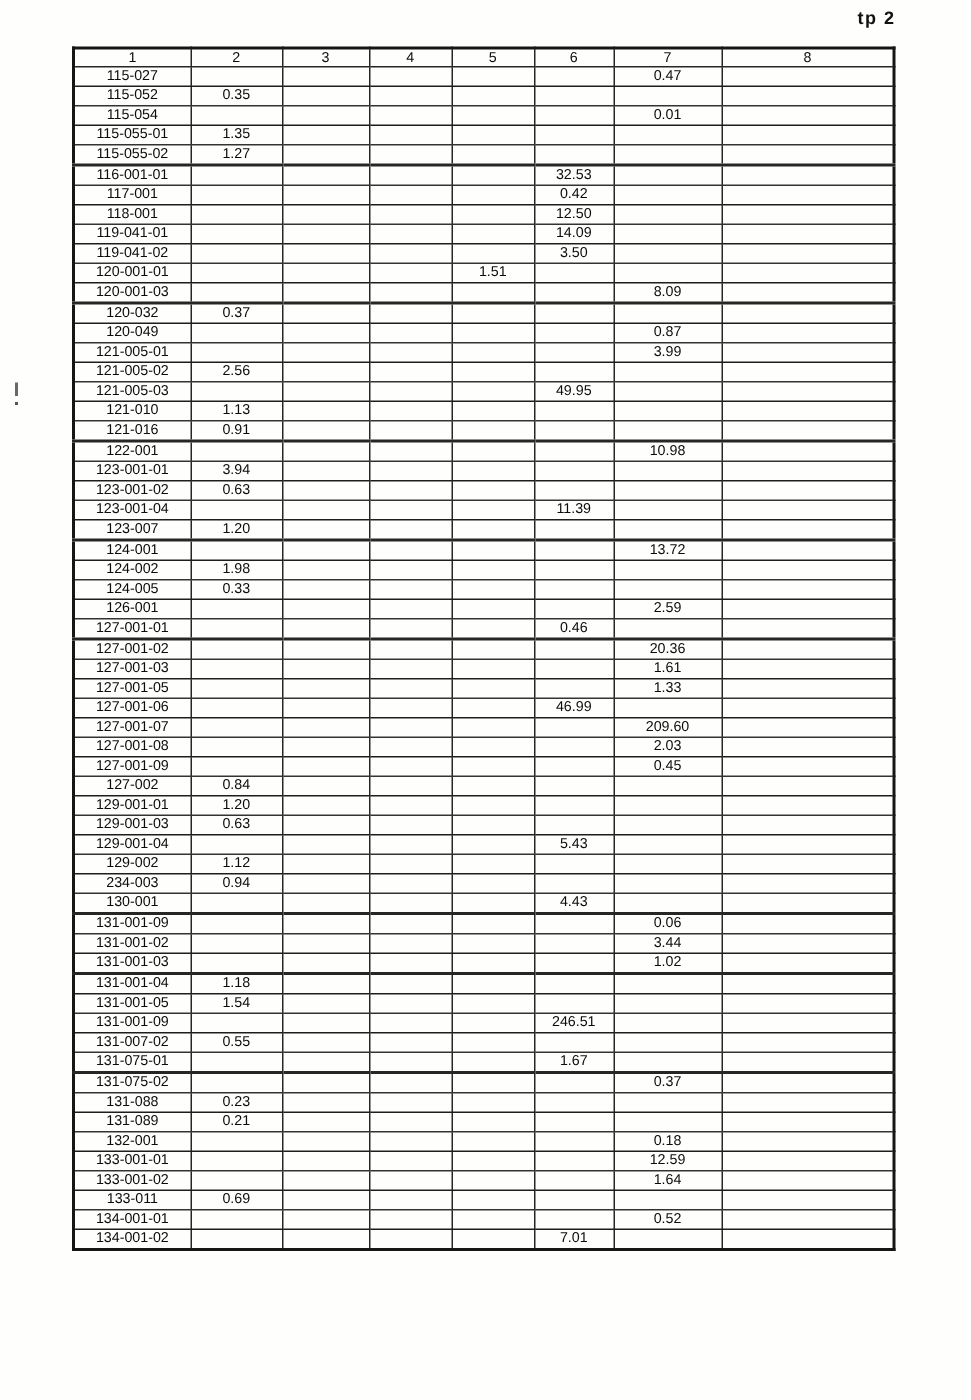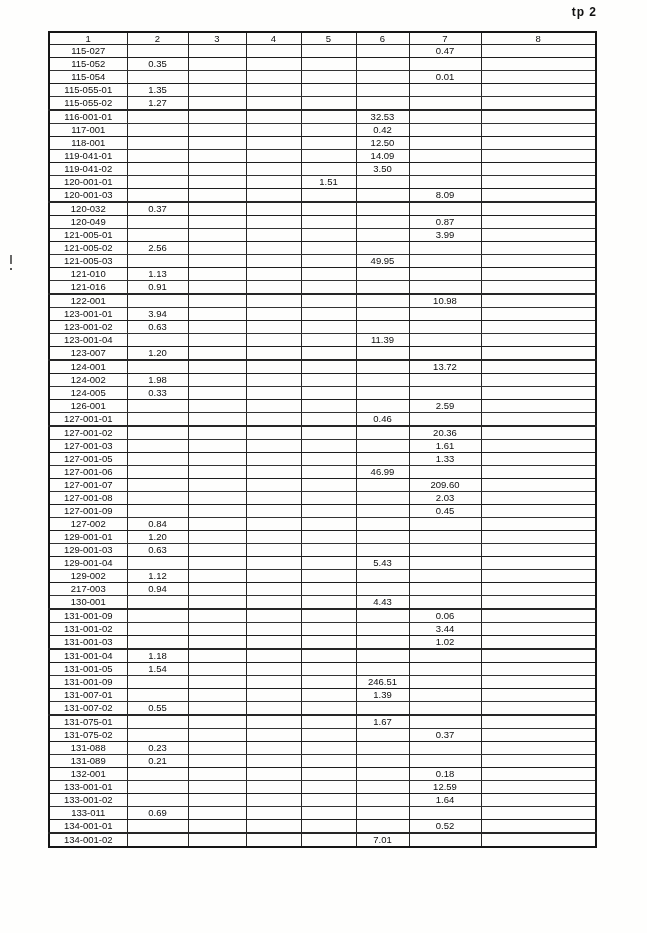--- a/index.html
+++ b/index.html
@@ -529,21 +529,21 @@
           <td>129-002</td>
           <td>1.12</td>
           <td></td>
           <td></td>
           <td></td>
           <td></td>
           <td></td>
           <td></td>
         </tr>
         <tr>
-          <td>217-003</td>
+          <td>234-003</td>
           <td>0.94</td>
           <td></td>
           <td></td>
           <td></td>
           <td></td>
           <td></td>
           <td></td>
         </tr>
         <tr>
           <td>130-001</td>
@@ -605,30 +605,20 @@
           <td></td>
           <td></td>
         </tr>
         <tr>
           <td>131-001-09</td>
           <td></td>
           <td></td>
           <td></td>
           <td></td>
           <td>246.51</td>
-          <td></td>
-          <td></td>
-        </tr>
-        <tr>
-          <td>131-007-01</td>
-          <td></td>
-          <td></td>
-          <td></td>
-          <td></td>
-          <td>1.39</td>
           <td></td>
           <td></td>
         </tr>
         <tr>
           <td>131-007-02</td>
           <td>0.55</td>
           <td></td>
           <td></td>
           <td></td>
           <td></td>

